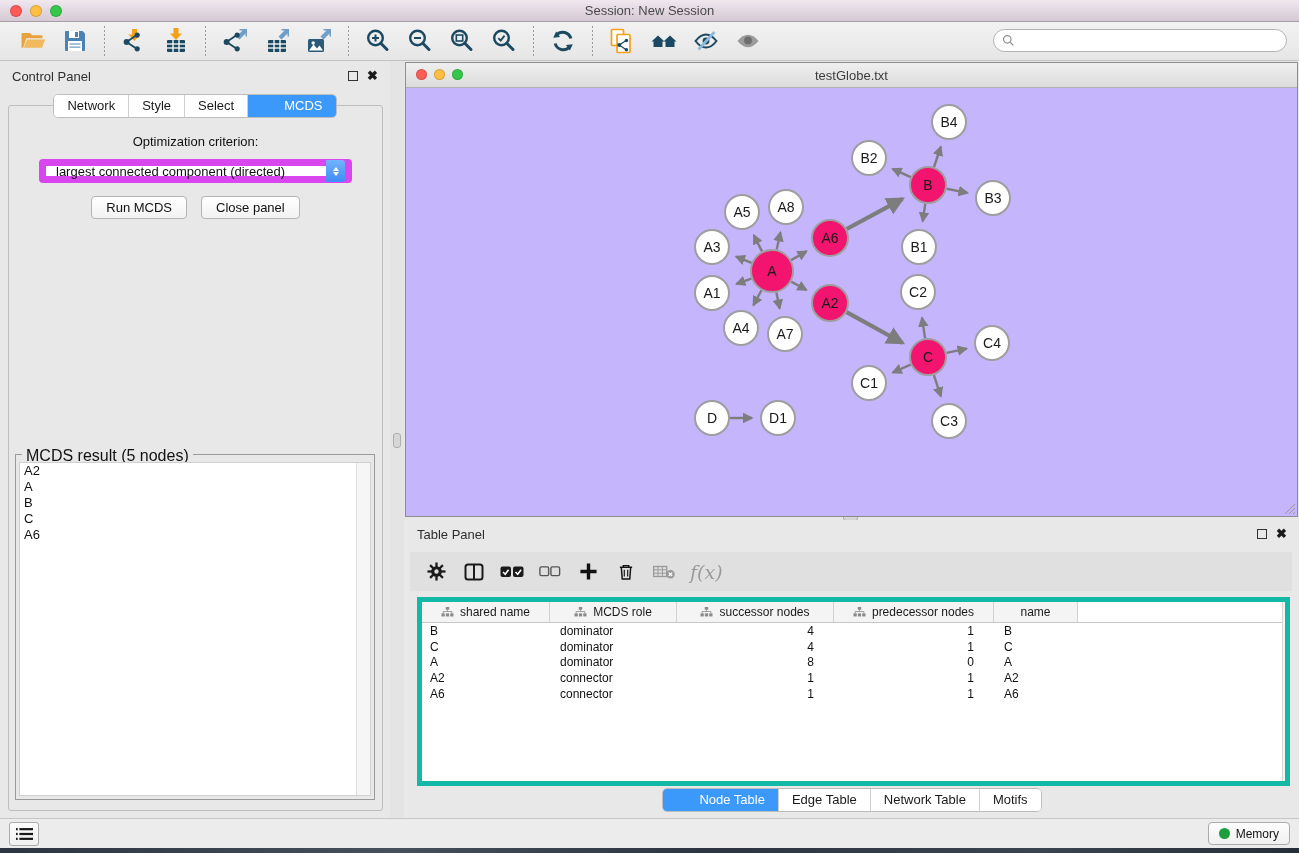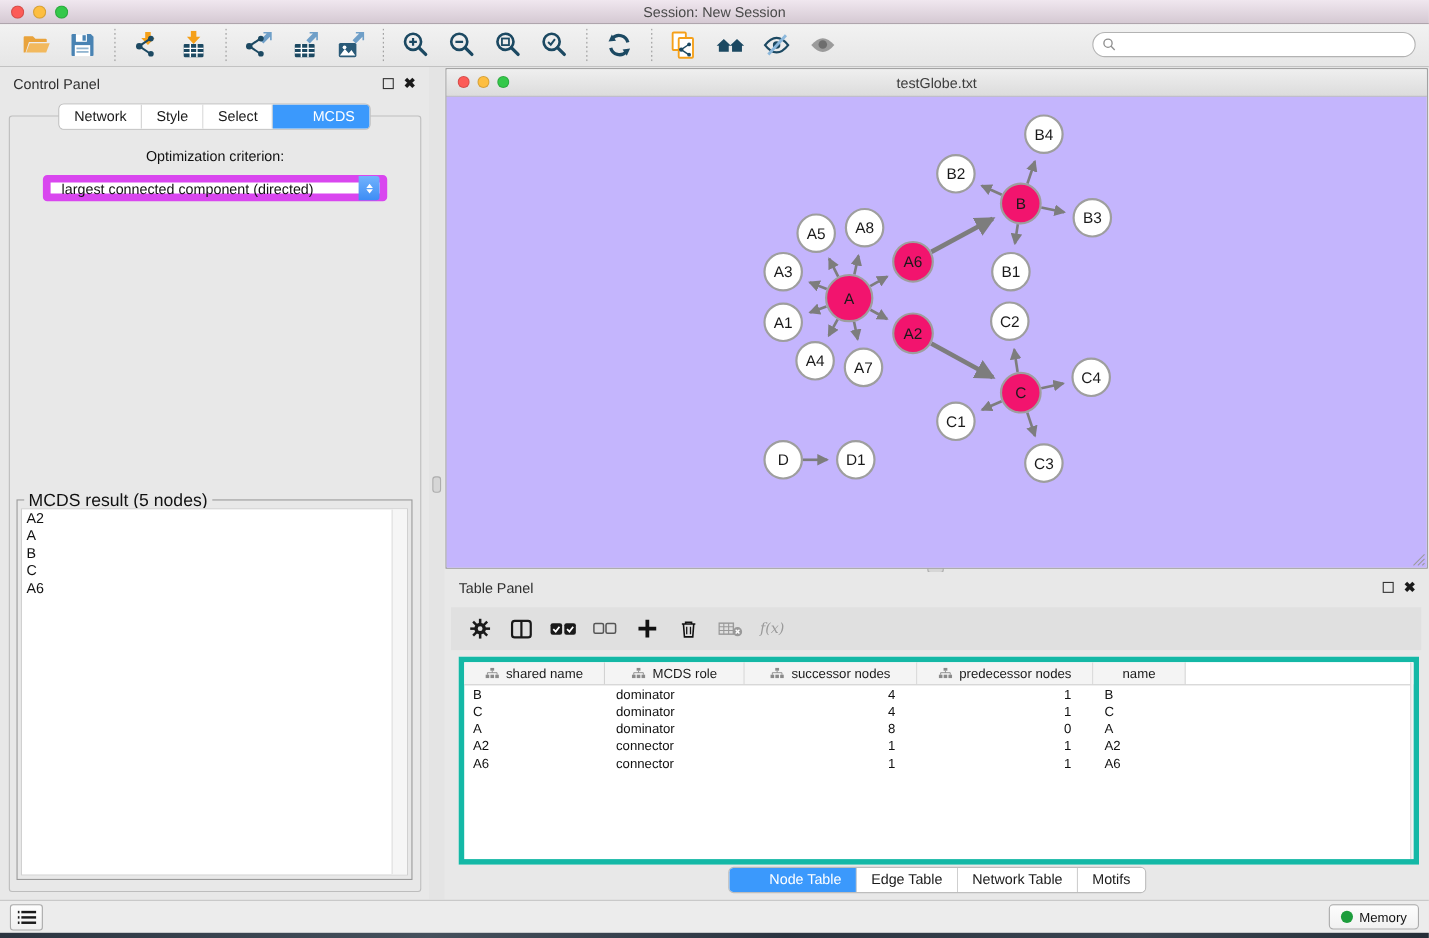--- a/index.html
+++ b/index.html
@@ -77,21 +77,21 @@
   .net-titlebar .title { font-size:13px; color:#3c3c3c; }
   .net-lights { position:absolute; left:10px; top:6px; display:flex; gap:7px; }
   .net-content { position:relative; width:100%; height:428px; background:#c4b5fd; overflow:hidden; }
   .resize-grip { position:absolute; right:1px; bottom:1px; }
 
   
   .table-panel { position:absolute; left:405px; top:520px; width:894px; height:298px; background:#e8e8e8; }
   .tp-toolbar { position:absolute; left:5px; top:32px; width:882px; height:39px; background:#e0e0e0;
     display:flex; align-items:center; gap:14px; padding:0 14px; }
   .tp-btn { display:flex; align-items:center; justify-content:center; min-width:24px; height:26px; }
-  .fx-label { font-family:"DejaVu Serif", serif; font-style:italic; font-size:13px; color:#9a9a9a; }
+  .fx-label { font-family:"DejaVu Serif", serif; font-style:italic; font-size:19px; color:#9a9a9a; }
 
   .node-table { position:absolute; left:12px; top:77px; width:873px; height:189px; background:#fff;
     border:5px solid #14b8a6; overflow:hidden; }
   .nt-scroll { position:absolute; right:0; top:0; width:3px; height:100%; border-left:1px solid #d8d8d8; background:#f4f4f4; }
   .nt-header { display:flex; height:21px; border-bottom:1px solid #c6c6c6; }
   .nt-hcell { background:#f4f4f4; border-right:1px solid #d2d2d2; display:flex; align-items:center; justify-content:center; gap:6px;
     font-size:12px; color:#1a1a1a; }
   .nt-hcell.filler { background:#fff; border-right:none; flex:1; }
   .nt-row { display:flex; height:15.7px; align-items:center; }
   .nt-cell { font-size:12px; color:#111; white-space:nowrap; }
@@ -316,20 +316,24 @@
       </div>
     </div>
   <div class="cp-content">
     <div class="opt-label">Optimization criterion:</div>
     <div class="dropdown">
       <span class="dd-text">largest connected component (directed)</span>
       <span class="dd-stepper">
           <span class="tri up"></span>
           <span class="tri down"></span>
         </span>
+    </div>
+    <div class="cp-buttons">
+      <button class="btn">Run MCDS</button>
+      <button class="btn">Close panel</button>
     </div>
     <div class="mcds-group">
       <span class="mcds-legend">MCDS result (5 nodes)</span>
       <div class="mcds-list">
         <div id="mcds-items">
             <div class="mcds-item">A2</div>
             <div class="mcds-item">A</div>
             <div class="mcds-item">B</div>
             <div class="mcds-item">C</div>
             <div class="mcds-item">A6</div>

